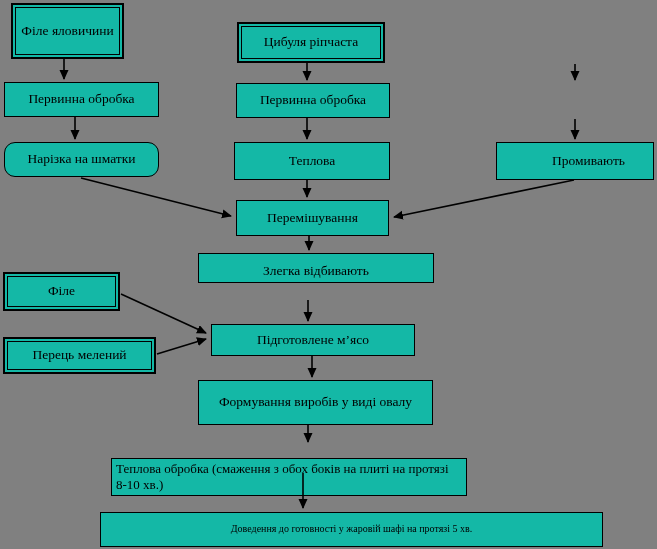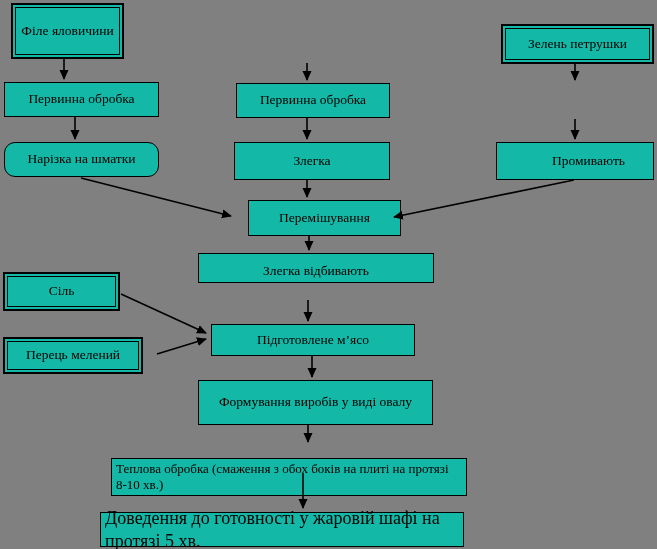--- a/index.html
+++ b/index.html
@@ -35,29 +35,29 @@
   
   .b0  { left:11px;  top:3px;   width:113px; height:56px; }
   .b1  { left:4px;   top:82px;  width:155px; height:35px; }
   .b2  { left:4px;   top:142px; width:155px; height:35px;border-radius:11px; }
   .b3  { left:237px; top:22px;  width:148px; height:41px; }
   .b4  { left:236px; top:83px;  width:154px; height:35px; }
   .b5  { left:234px; top:142px; width:156px; height:38px; }
   .b6  { left:501px; top:24px;  width:153px; height:40px; }
   .b7  { left:497px; top:83px;  width:156px; height:36px; }
   .b8  { left:496px; top:142px; width:158px; height:38px;padding-left:27px; }
-  .b9  { left:248px; top:200px; width:153px; height:36px; }
+  .b9  { left:236px; top:200px; width:153px; height:36px; }
   .b10 { left:198px; top:253px; width:236px; height:30px; }
   .b10 .inner { align-items:flex-start; padding-top:9px; }
   .b11 { left:3px;   top:272px; width:117px; height:39px; }
-  .b12 { left:3px;   top:337px; width:140px; height:37px; }
+  .b12 { left:3px;   top:337px; width:153px; height:37px; }
   .b13 { left:211px; top:324px; width:204px; height:32px; }
   .b14 { left:198px; top:380px; width:235px; height:45px; }
   .b15 { left:111px; top:435px; width:356px; height:38px; font-size:13px;margin-top:23px; }
-  .b16 { left:100px; top:512px; width:364px; height:35px; font-size:18px; }
+  .b16 { left:100px; top:512px; width:503px; height:35px; font-size:10px; }
 
   #arrows {
     position:absolute; left:0; top:0;
     pointer-events:none;
   }
   #arrows line { stroke:#000000; stroke-width:1.6; }
 </style>
 </head>
 <body>
 
@@ -66,43 +66,43 @@
   <div class="node double b0">
     <div class="inner">Філе яловичини</div>
   </div>
   <div class="node b1">
     <div class="inner">Первинна обробка</div>
   </div>
   <div class="node b2">
     <div class="inner">Нарізка на шматки</div>
   </div>
 
+  <div class="node double b3">
+    <div class="inner">Цибуля ріпчаста</div>
+  </div>
   <div class="node b4">
     <div class="inner">Первинна обробка</div>
   </div>
   <div class="node b5">
-    <div class="inner">Злегка</div>
+    <div class="inner">Теплова</div>
   </div>
 
-  <div class="node double b6">
-    <div class="inner">Зелень петрушки</div>
-  </div>
   <div class="node b8">
     <div class="inner">Промивають</div>
   </div>
 
   <div class="node b9">
     <div class="inner">Перемішування</div>
   </div>
   <div class="node b10">
     <div class="inner">Злегка відбивають</div>
   </div>
 
   <div class="node double b11">
-    <div class="inner">Сіль</div>
+    <div class="inner">Філе</div>
   </div>
   <div class="node double b12">
     <div class="inner">Перець мелений</div>
   </div>
 
   <div class="node b14">
     <div class="inner">Формування виробів у виді овалу</div>
   </div>
   <div class="node b13">
     <div class="inner">Підготовлене м’ясо</div>

